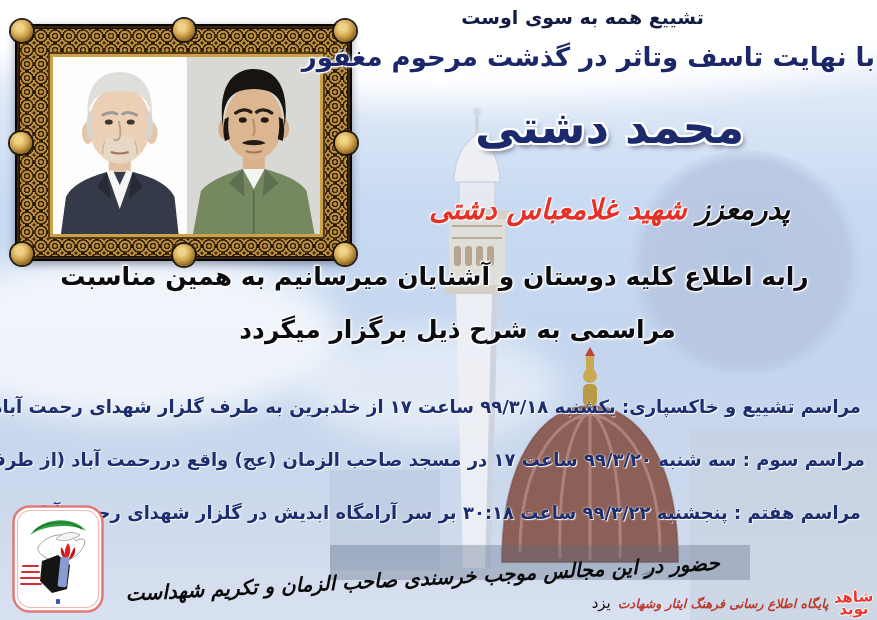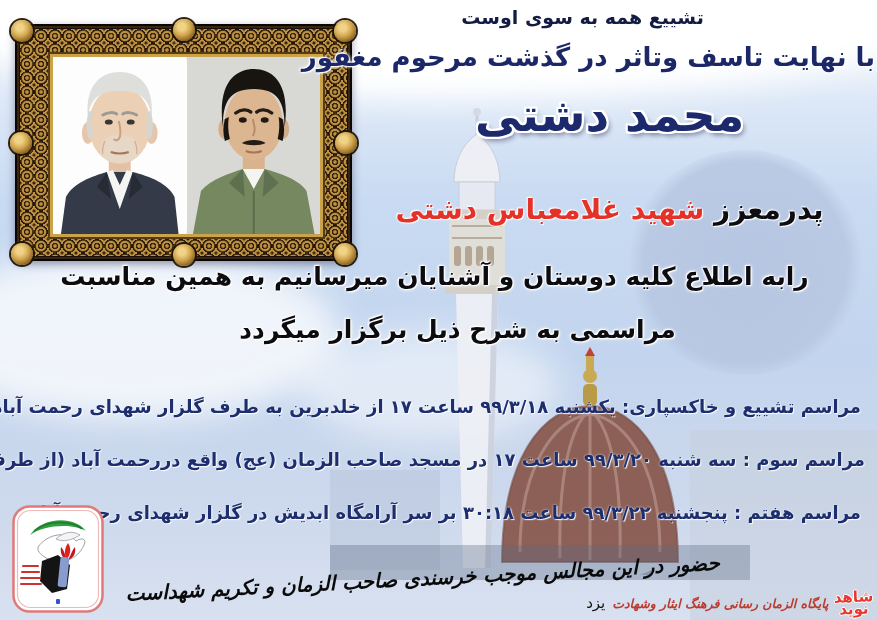--- a/index.html
+++ b/index.html
@@ -48,29 +48,30 @@
   .verse{
     top:6px; left:300px; right:12px; text-align:center;
     font-size:19px; font-weight:700; color:#131b43;
   }
   .announce{
     top:42px; left:356px; right:2px; text-align:center;
     font-size:26px; font-weight:700; color:#1b2766;
     text-shadow:0 0 3px #fff,0 0 4px #fff,1px 1px 1px #fff,-1px -1px 1px #fff;
   }
   .name{
-    top:88px; left:350px; right:8px; text-align:center;
+    top:100px; left:350px; right:8px; text-align:center;
     font-size:46px; font-weight:700; color:#1c2a6d;
     text-shadow:-2px 0 0 #fff,2px 0 0 #fff,0 -2px 0 #fff,0 2px 0 #fff,
       -2px -2px 0 #fff,2px 2px 0 #fff,-2px 2px 0 #fff,2px -2px 0 #fff,3px 4px 5px rgba(20,20,60,.45);
   }
   .relation{
     top:193px; left:350px; right:8px; text-align:center;
     font-size:28px; font-weight:700;
     text-shadow:0 0 3px #fff,1px 1px 1px #fff,-1px -1px 1px #fff;
+    font-style:italic;
   }
   .relation .prefix{color:#0d0d12;}
   .relation .hl{color:#e53228;}
   .notice1,.notice2{
     left:0; right:8px; text-align:center; font-size:25px; font-weight:700; color:#0c0c10;
     text-shadow:0 0 3px #fff,0 0 4px #fff,1px 1px 1px #fff,-1px -1px 1px #fff;
   }
   .notice1{top:262px;} .notice2{top:315px;padding-left:46px;}
   .cer{
     right:16px; font-size:18px; font-weight:700; color:#1c2e6e; letter-spacing:-0.2px;
@@ -225,21 +226,21 @@
   <div class="txt cer cer2">مراسم سوم : سه شنبه ۹۹/۳/۲۰ ساعت ۱۷ در مسجد صاحب الزمان (عج) واقع دررحمت آباد (از طرف پایگاه رحمت آباد)</div>
   <div class="txt cer cer3">مراسم هفتم : پنجشنبه ۹۹/۳/۲۲  ساعت ۳۰:۱۸ بر سر آرامگاه ابدیش در گلزار شهدای رحمت آباد</div>
 
   <div class="txt callig">حضور در این مجالس موجب خرسندی صاحب الزمان و تکریم شهداست</div>
 
   <div class="agency">
     <div class="navidshahed">
       <span>شاهد</span>
       <span>نوید</span>
     </div>
-    <span class="agency-name">پایگاه الزمان رسانی فرهنگ ایثار وشهادت</span>
+    <span class="agency-name">پایگاه اطلاع رسانی فرهنگ ایثار وشهادت</span>
     <span class="agency-city">یزد</span>
   </div>
 
   <div class="badge">
     <svg width="92" height="108" viewBox="0 0 92 108">
       <rect x="1.5" y="1.5" width="89" height="105" rx="16" fill="#ffffff" stroke="#e07a7a" stroke-width="2.5"></rect>
       <rect x="5.5" y="5.5" width="81" height="97" rx="13" fill="none" stroke="#f0b9b9" stroke-width="1.2"></rect>
       <path d="M18,30 C30,12 62,10 74,26 C60,18 32,20 18,30 Z" fill="#2f9e41"></path>
       <path d="M22,26 C34,16 58,14 70,24" fill="none" stroke="#1f7a2e" stroke-width="1.5"></path>
       <path d="M26,42 C36,28 56,26 64,36 C70,32 75,34 72,40 C66,54 50,60 38,55 C30,51 25,47 26,42 Z" fill="#ffffff" stroke="#9aa0a8" stroke-width="1"></path>

